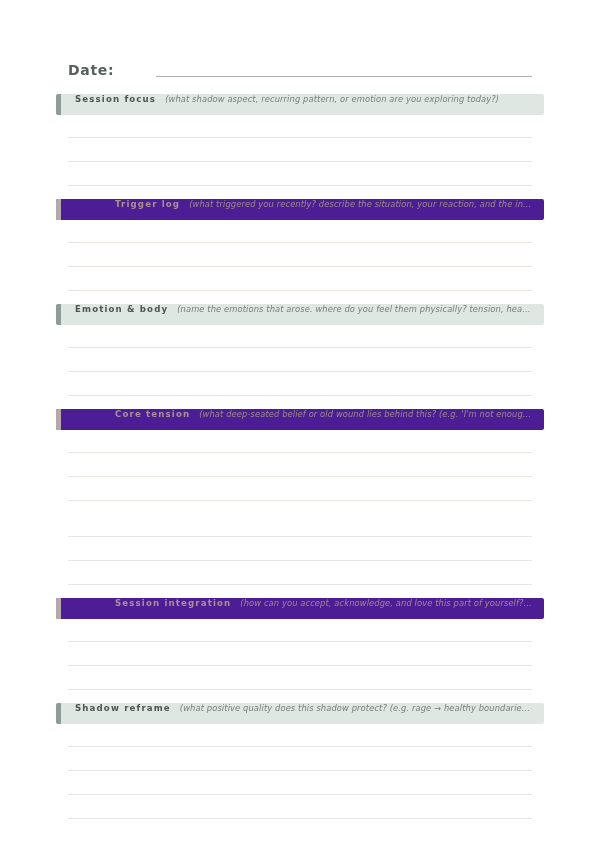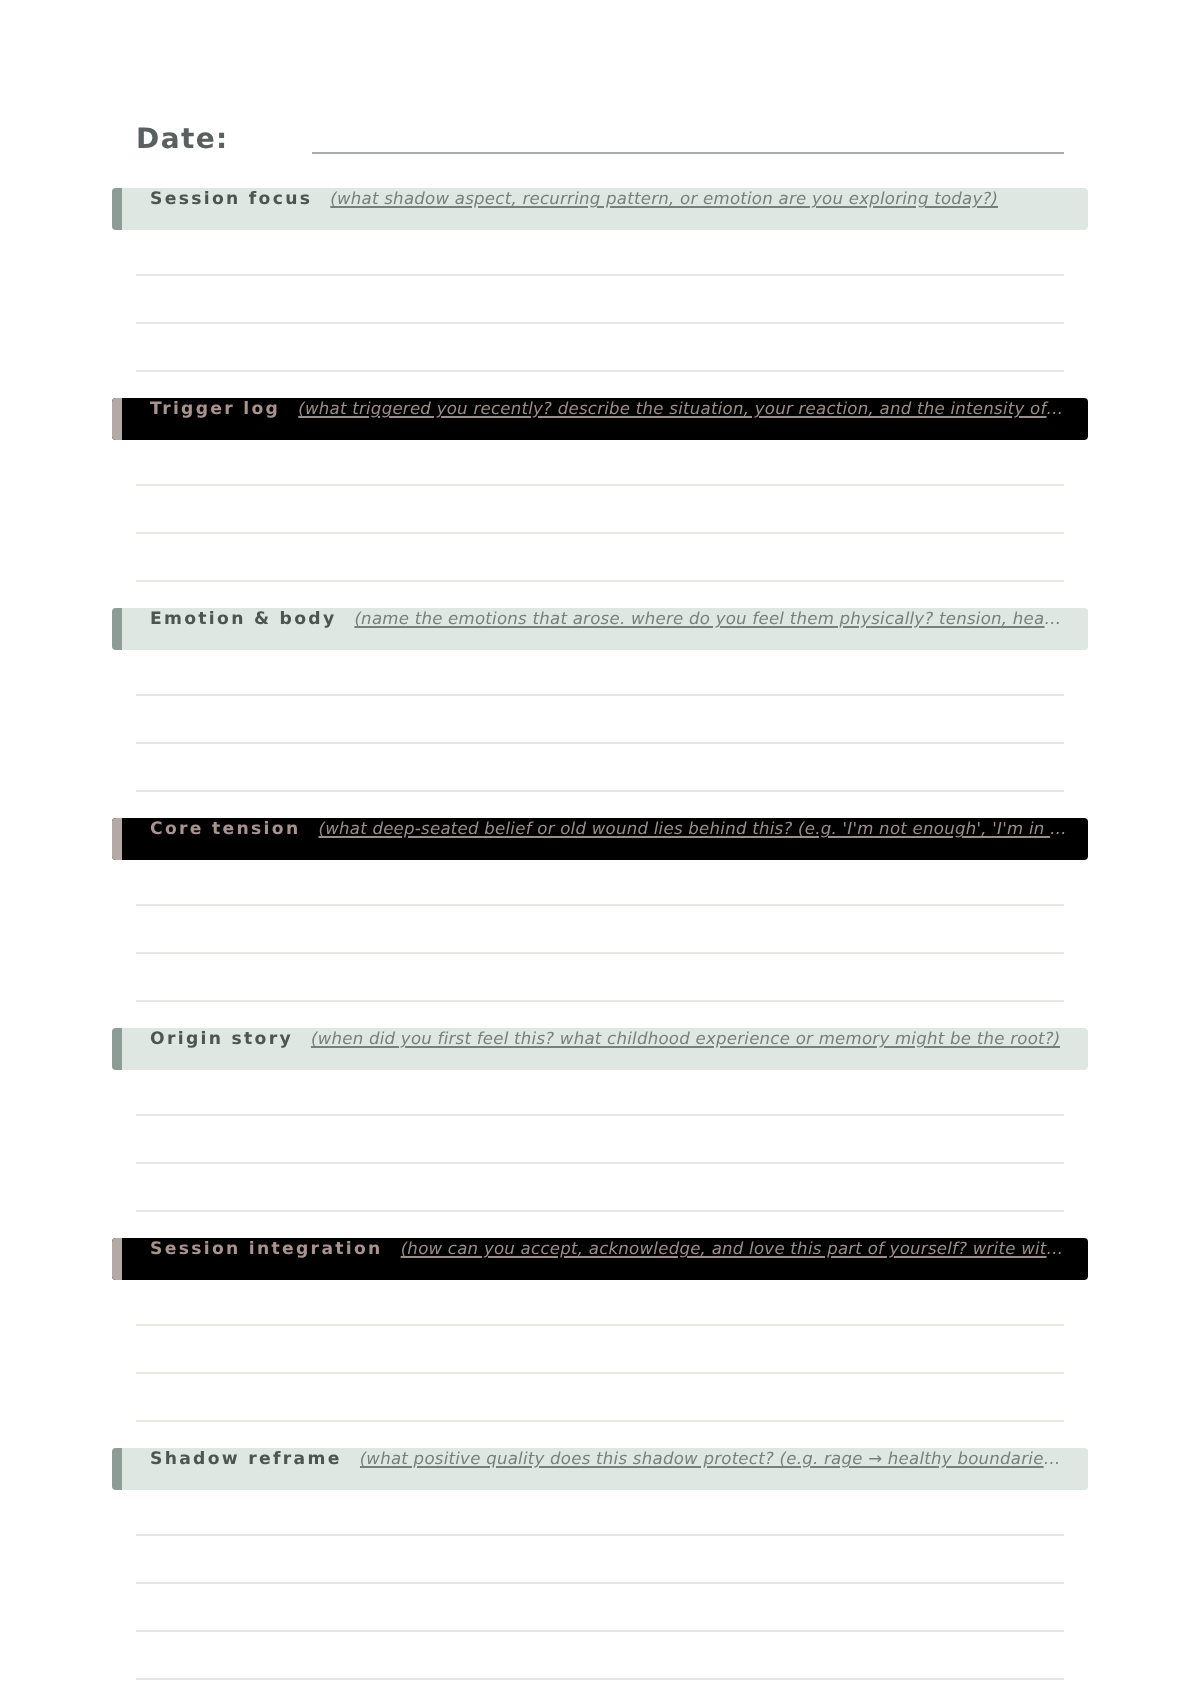--- a/index.html
+++ b/index.html
@@ -80,31 +80,30 @@
     flex: 0 0 auto;
   }
   .section-hint {
     font-size: 8.3px;
     font-style: italic;
     letter-spacing: 0.12px;
     margin-left: 9px;
     overflow: hidden;
     text-overflow: ellipsis;
     white-space: nowrap;
-    text-decoration: underline;
   }
 
   
   .v-green .section-header { background: #dfe7e3; }
   .v-green .accent-bar { background: #8d9c96; }
   .v-green .section-title { color: #4d5552; }
   .v-green .section-hint { color: #76807c; }
 
   
-  .v-pink .section-header { background: #000000; }
+  .v-pink .section-header { background: #4c1d95; gap: 40px; }
   .v-pink .accent-bar { background: #b3a9a6; }
   .v-pink .section-title { color: #a9938f; }
   .v-pink .section-hint { color: #9c8d8a; }
 
   
   .lines {
     padding: 0 12px;
   }
   .rule {
     height: 23px;
@@ -174,27 +173,20 @@
             <span class="section-hint">(what deep-seated belief or old wound lies behind this? (e.g. 'I'm not enough', 'I'm in danger'))</span>
           </div>
         </div>
         <div class="lines">
           <div class="rule first"></div>
           <div class="rule"></div>
           <div class="rule"></div>
         </div>
       </div>
       <div class="section v-green" style="margin-top: 13px;">
-        <div class="section-header">
-          <div class="accent-bar"></div>
-          <div class="header-text">
-            <span class="section-title">Origin story</span>
-            <span class="section-hint">(when did you first feel this? what childhood experience or memory might be the root?)</span>
-          </div>
-        </div>
         <div class="lines">
           <div class="rule first"></div>
           <div class="rule"></div>
           <div class="rule"></div>
         </div>
       </div>
       <div class="section v-pink" style="margin-top: 13px;">
         <div class="section-header">
           <div class="accent-bar"></div>
           <div class="header-text">

